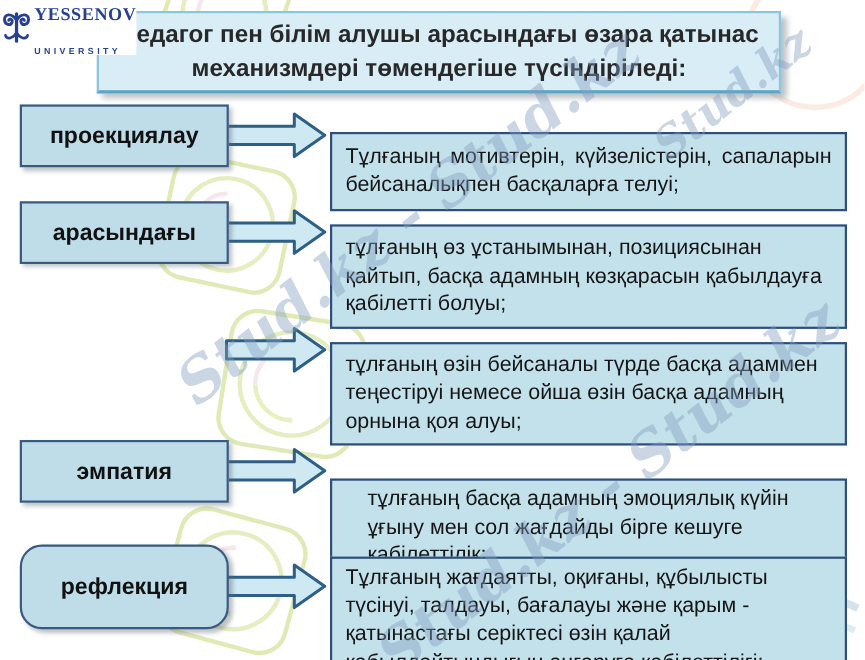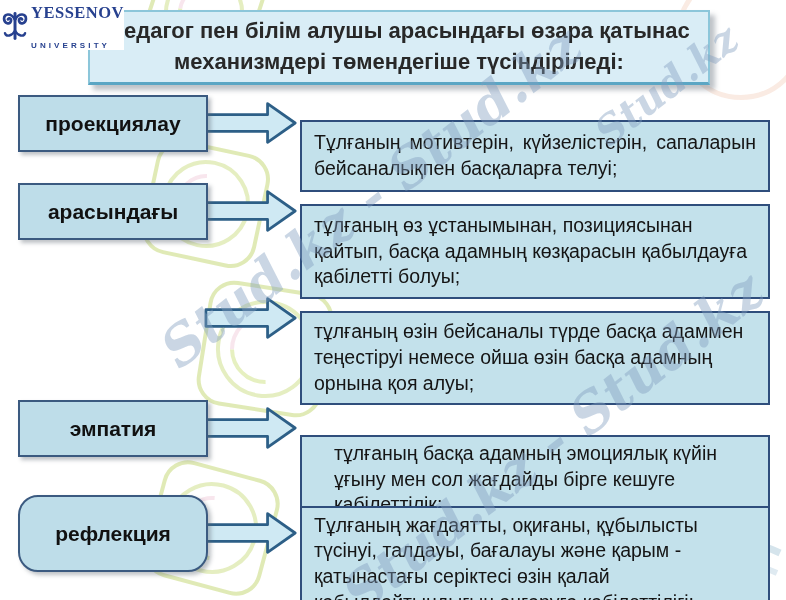--- a/index.html
+++ b/index.html
@@ -14,21 +14,21 @@
     border-bottom-color:rgba(214,230,150,.6);border-left-color:rgba(240,200,215,.45);
     border-radius:50%;transform:rotate(35deg);}
   .stamp-pink{position:absolute;border:5px solid rgba(243,205,185,.4);border-radius:50%;z-index:0;}
   .swirl{position:absolute;z-index:0;}
   
   .wm-layer{position:absolute;inset:0;pointer-events:none;z-index:6;}
   .wm-text{position:absolute;font-family:"DejaVu Serif",serif;font-style:italic;font-weight:bold;
     color:rgba(128,158,190,.42);transform:rotate(-38deg);transform-origin:left top;white-space:nowrap;}
   
   .logo{position:absolute;left:0;top:0;width:122px;height:48px;background:#ffffff;z-index:4;
-    display:flex;align-items:center;gap:3px;padding:2px 0 0 2px;}
+    display:flex;align-items:flex-start;gap:3px;padding:2px 0 0 2px;}
   .logo-text{display:flex;flex-direction:column;line-height:1;padding-top:3px;}
   .logo-name{font-family:"Liberation Serif",serif;font-weight:bold;font-size:16.5px;color:#27418f;letter-spacing:.5px;}
   .logo-sub{font-size:8px;color:#27418f;letter-spacing:3.1px;margin-top:21px;font-weight:bold;}
   
   .title-box{position:absolute;left:88px;top:10px;width:622px;min-height:62px;z-index:2;
     background:#d9edf6;border:2px solid #8cc6da;border-bottom:3px solid #5ba6c4;
     box-shadow:5px 5px 5px rgba(110,120,130,.45);
     display:flex;align-items:center;justify-content:center;padding:4px 14px;box-sizing:border-box;}
   .title-box .t{font-size:22px;font-weight:bold;color:#282828;text-align:center;line-height:1.4;}
   

